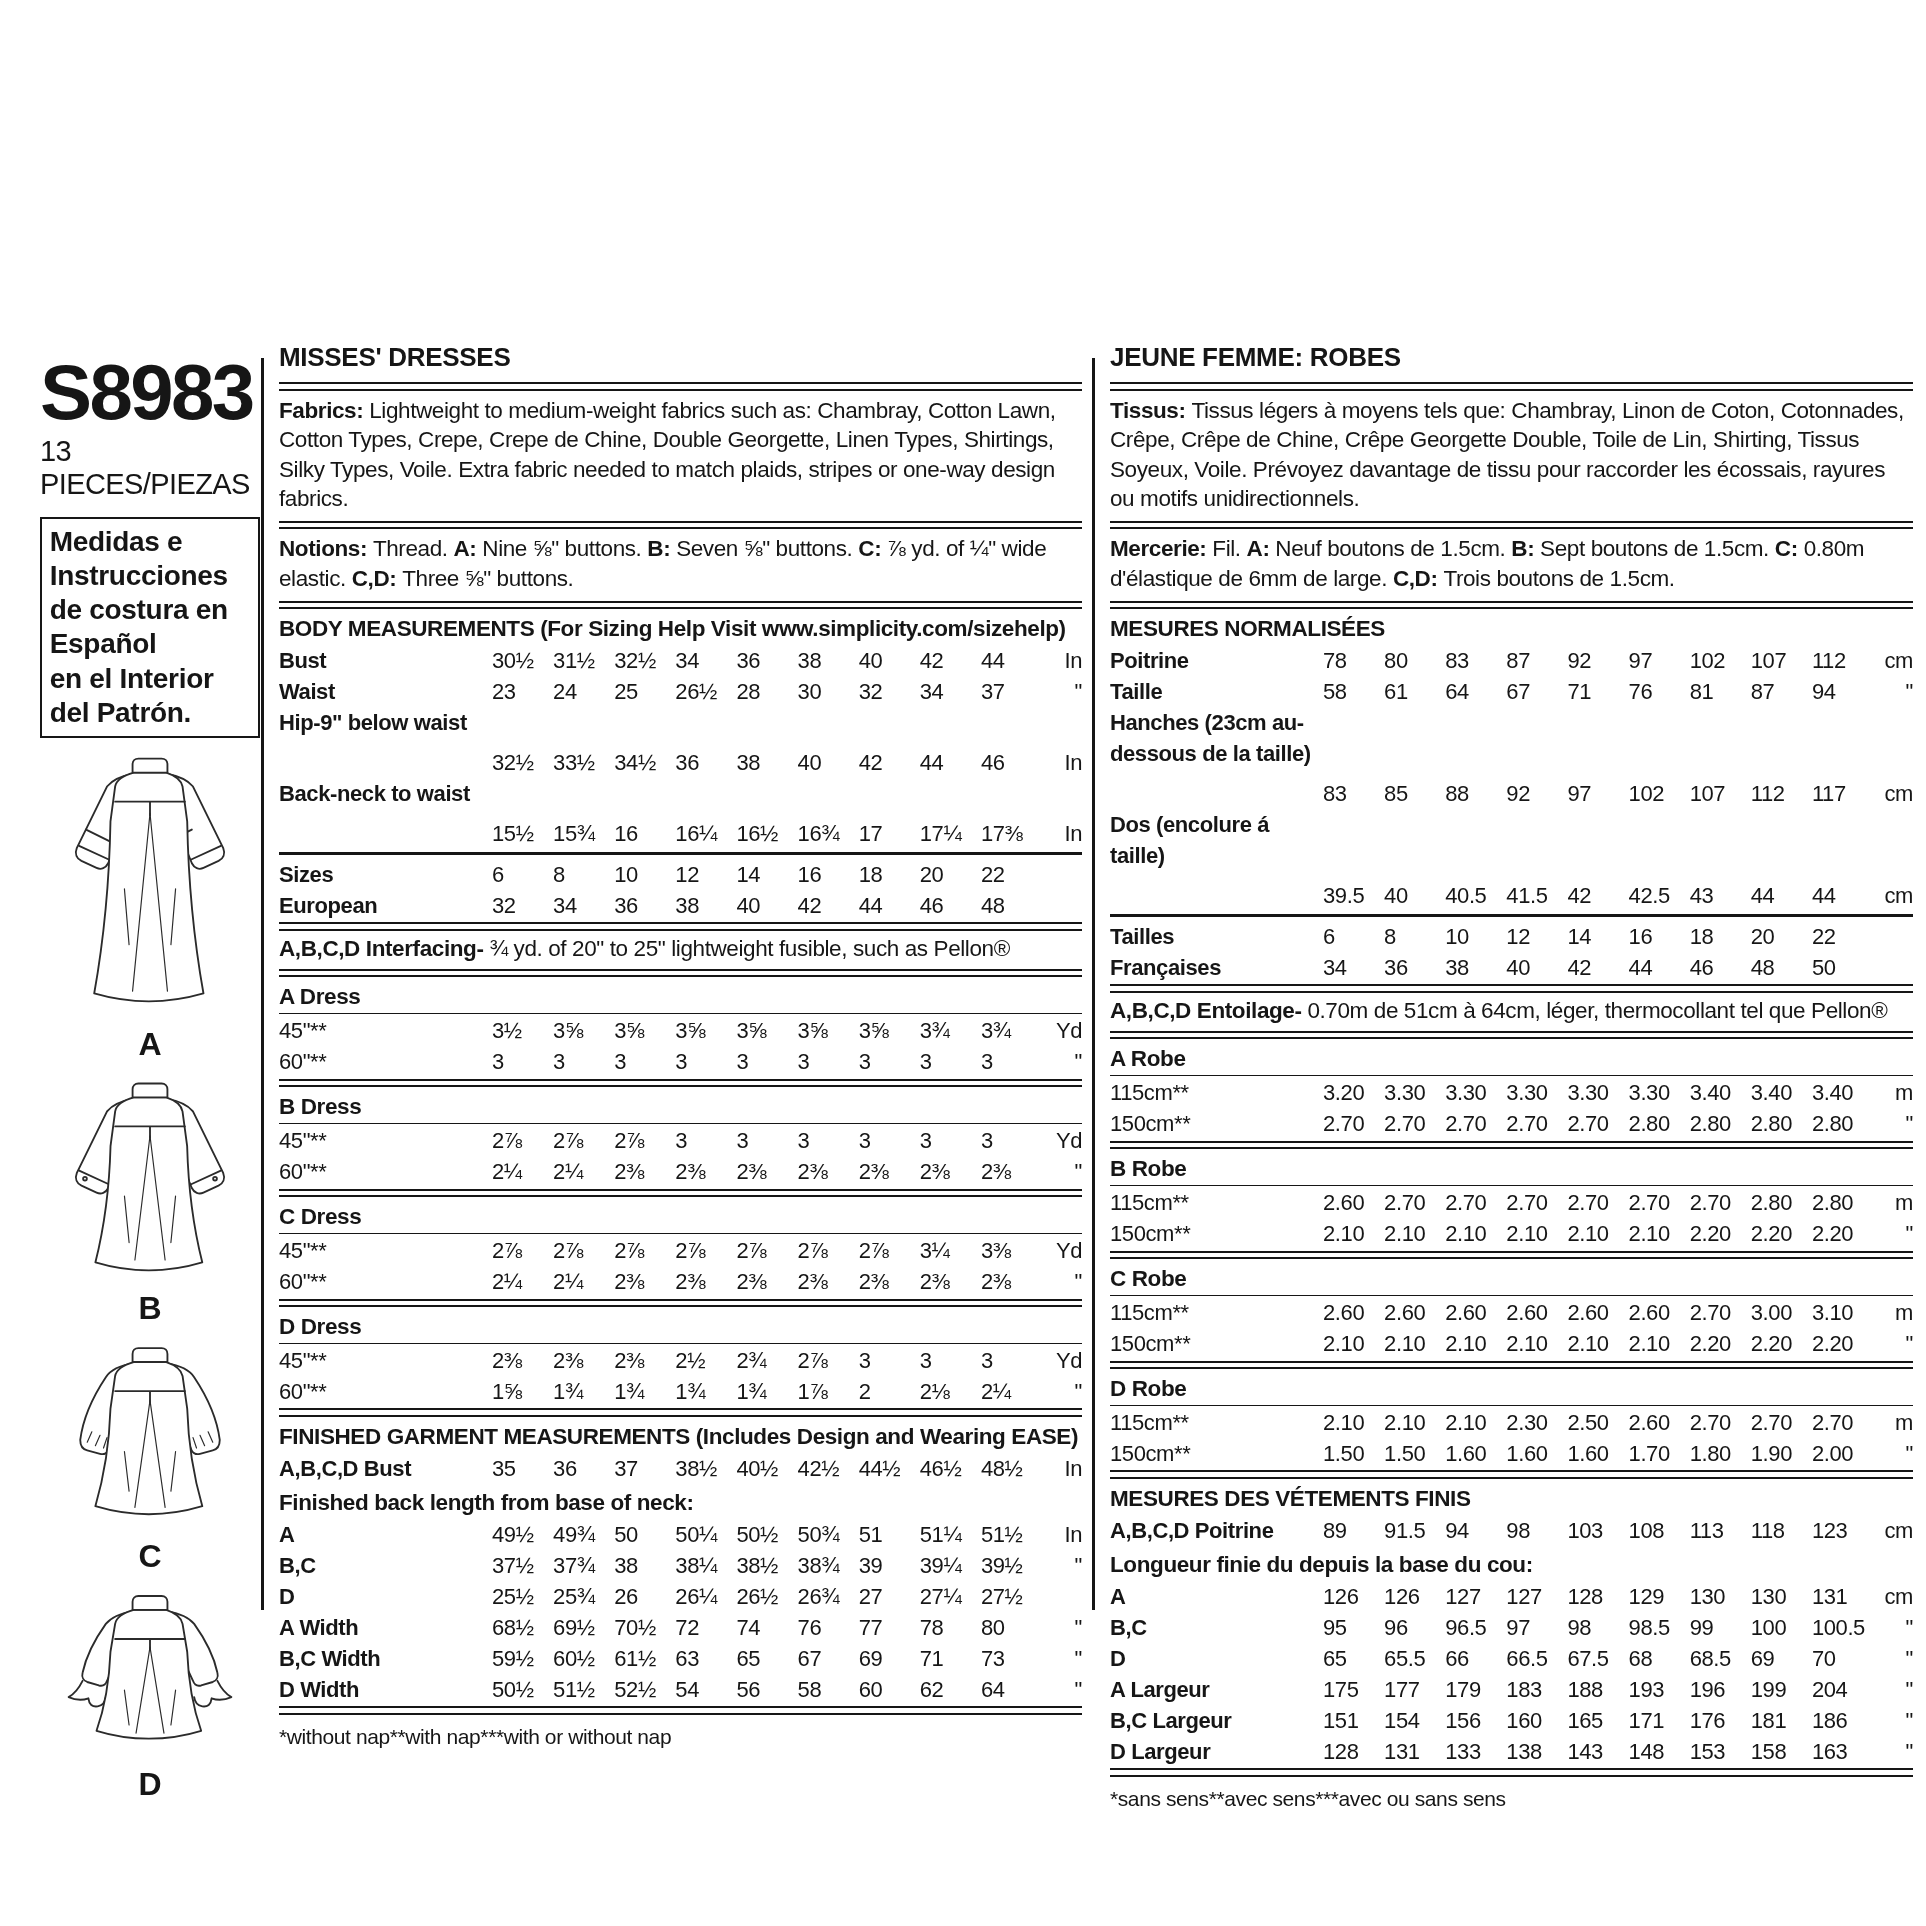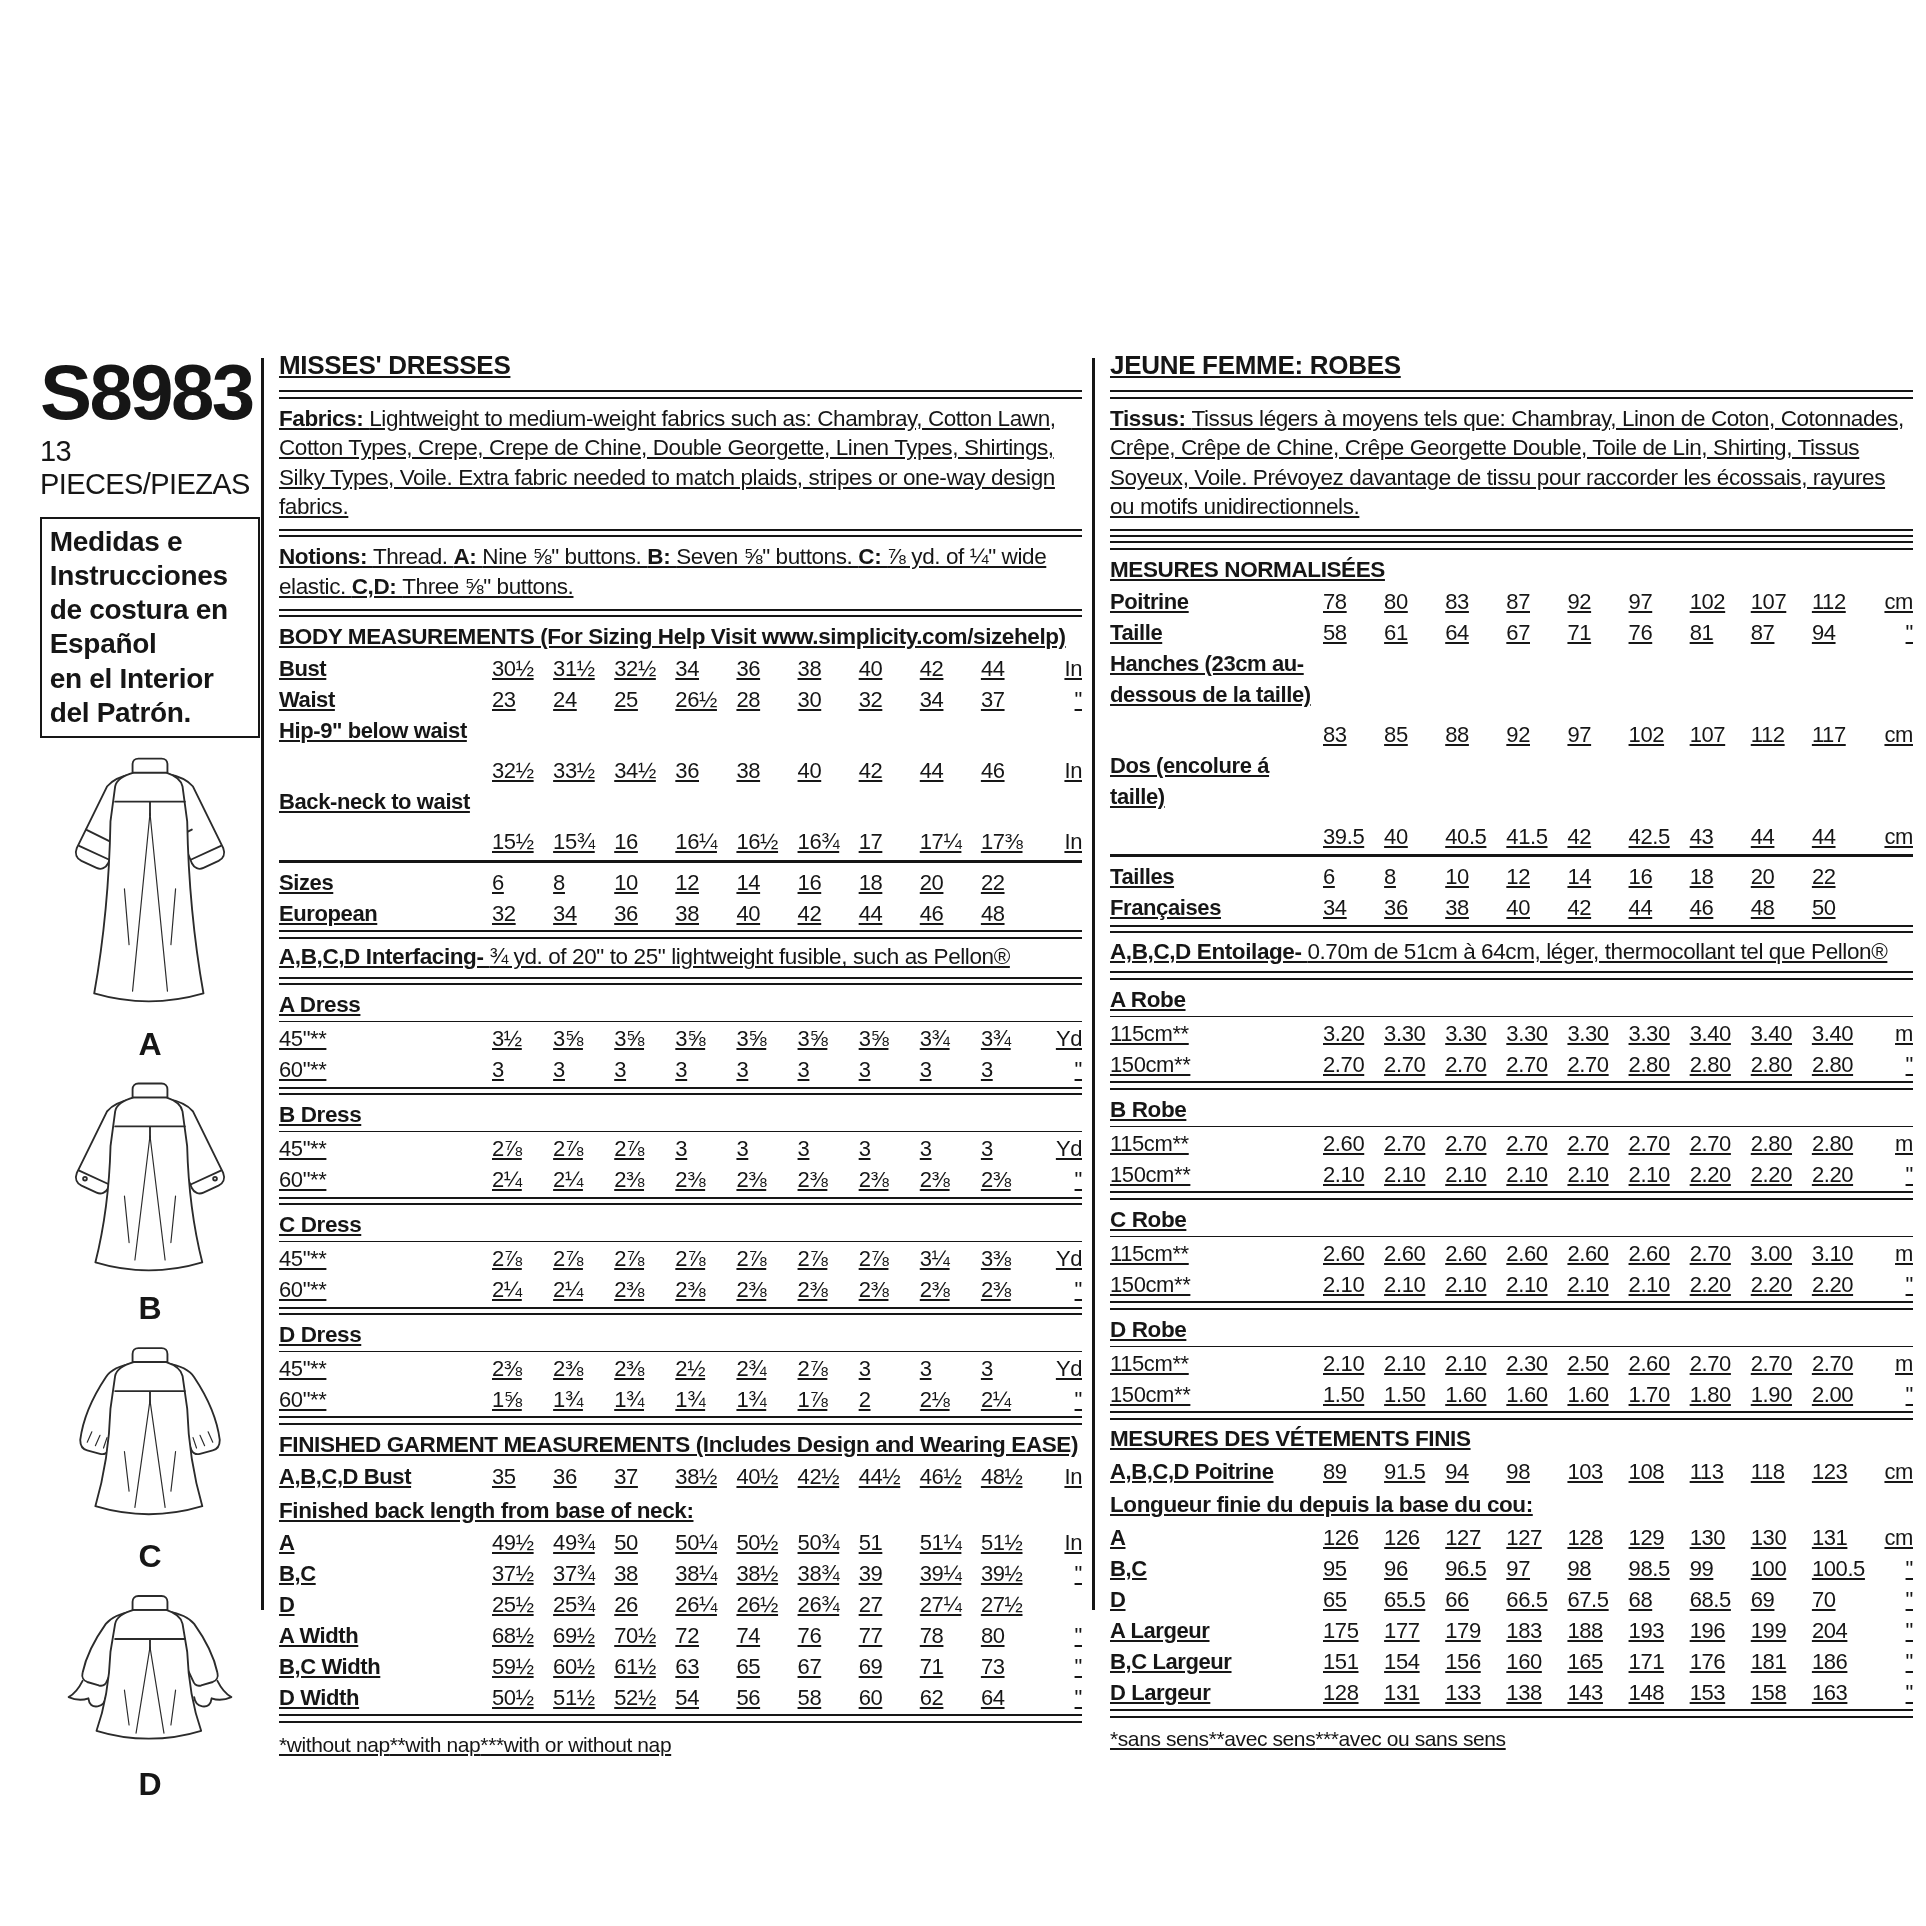--- a/index.html
+++ b/index.html
@@ -16,21 +16,21 @@
   .garment svg{display:block;}
   .garment figcaption{font-size:32px;font-weight:bold;margin-top:1.3px;}
   .ln{fill:none;stroke:#2b2b2b;stroke-width:1.6;stroke-linecap:round;stroke-linejoin:round;}
   .lnw{fill:#ffffff;stroke:#2b2b2b;stroke-width:1.6;stroke-linecap:round;stroke-linejoin:round;}
   .lnt{fill:none;stroke:#2b2b2b;stroke-width:1;stroke-linecap:round;}
 
   
   .vdiv{position:absolute;top:358px;width:2.6px;height:1252px;background:#161616;}
 
   
-  .col{position:absolute;top:349px;font-size:22px;letter-spacing:-0.4px;line-height:1.3;text-decoration:underline;}
+  .col{position:absolute;top:341px;font-size:22px;letter-spacing:-0.4px;line-height:1.3;}
   #col-en{left:279px;width:803px;}
   #col-fr{left:1110px;width:803px;}
   .title{font-size:26px;font-weight:bold;letter-spacing:-0.3px;padding:0 0 6.4px 0;}
   .rule-d{height:4.5px;border-top:2.6px solid #161616;border-bottom:2.6px solid #161616;margin:1.3px 0 3.9px 0;}
   .rule-s{border-top:3.2px solid #161616;margin:2.6px 0 3.9px 0;}
   .rule-t{border-top:1.3px solid #161616;margin:0 0 1.3px 0;}
   .para{font-size:22.5px;line-height:1.30;margin:5.1px 0 7.7px 0;}
   .para.tight{margin:3.9px 0 5.1px 0;}
   .tbl-h{font-weight:bold;font-size:22.5px;line-height:1.38;margin:2.6px 0 1.3px 0;}
   .t-row{display:grid;grid-template-columns:213px repeat(9,1fr) 40px;line-height:31px;min-height:31px;align-items:baseline;}
@@ -473,20 +473,21 @@
       <span>**with nap</span>
       <span>***with or without nap</span>
     </div>
   </div>
 
   <div id="col-fr" class="col">
     <div class="title">JEUNE FEMME: ROBES</div>
     <div class="rule-d"></div>
     <div class="para"><b>Tissus: </b>Tissus légers à moyens tels que: Chambray, Linon de Coton, Cotonnades, Crêpe, Crêpe de Chine, Crêpe Georgette Double, Toile de Lin, Shirting, Tissus Soyeux, Voile. Prévoyez davantage de tissu pour raccorder les écossais, rayures ou motifs unidirectionnels.</div>
     <div class="rule-d"></div>
+    <div class="para"><b>Mercerie: </b>Fil. <b>A: </b>Neuf boutons de 1.5cm. <b>B: </b>Sept boutons de 1.5cm. <b>C: </b>0.80m d'élastique de 6mm de large. <b>C,D: </b>Trois boutons de 1.5cm.</div>
     <div class="rule-d"></div>
 
     <div class="tbl-h">MESURES NORMALISÉES</div>
     <div>
         <div class="t-row bl">
           <span class="t-label">Poitrine</span>
           <span class="t-val">78</span>
           <span class="t-val">80</span>
           <span class="t-val">83</span>
           <span class="t-val">87</span>

